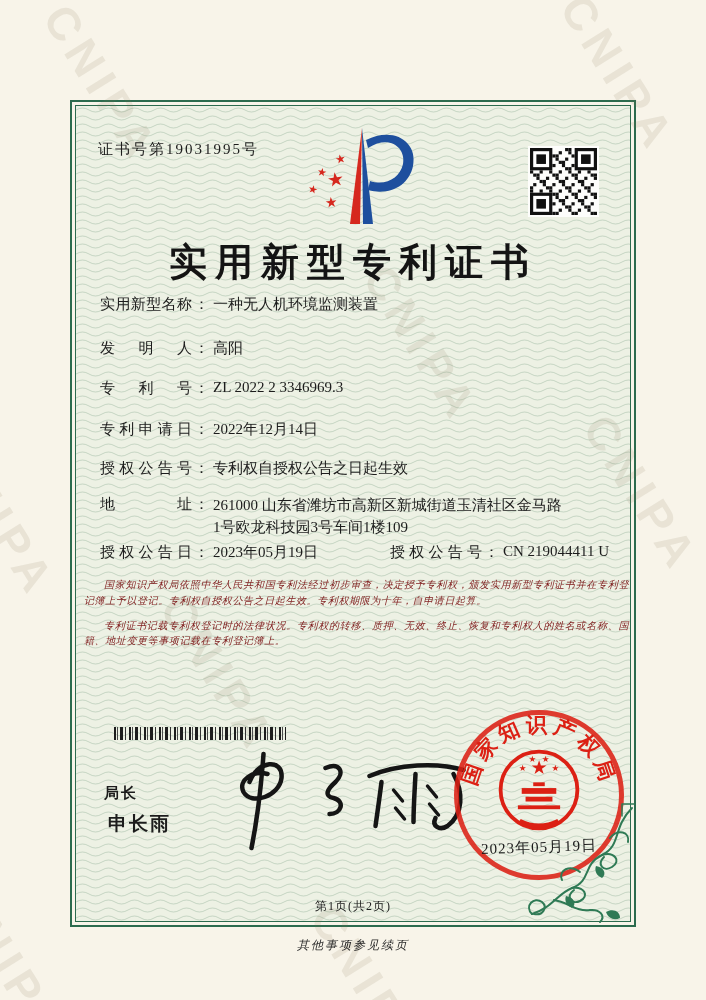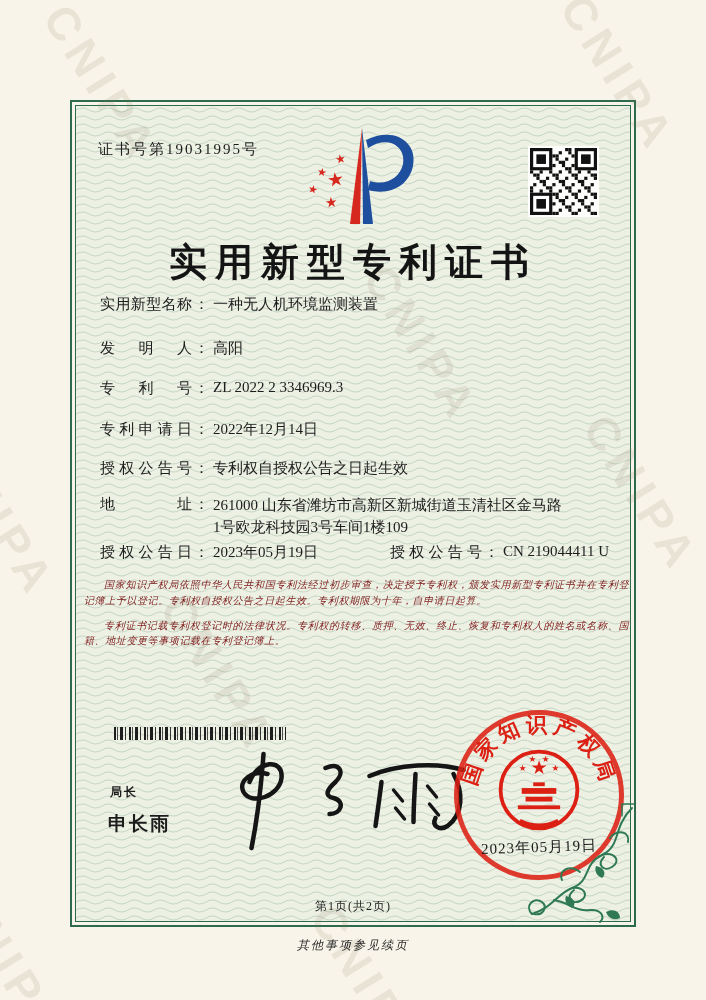--- a/index.html
+++ b/index.html
@@ -50,21 +50,21 @@
   }
   .paras p{margin:0 0 9px 0;text-indent:2em;}
   .barcode{
     position:absolute;left:114px;top:727px;width:172px;height:13px;
     background:repeating-linear-gradient(90deg,
       #1d1d1d 0 2px,transparent 2px 3px,
       #4a4a4a 3px 4px,transparent 4px 6px,
       #1d1d1d 6px 9px,transparent 9px 11px,
       #333 11px 12px,transparent 12px 15px);
   }
-  .signer-title{position:absolute;left:110px;top:784px;font-size:12px;font-weight:bold;letter-spacing:2px;}
+  .signer-title{position:absolute;left:104px;top:784px;font-size:15px;font-weight:bold;letter-spacing:2px;}
   .signer-name{position:absolute;left:108px;top:811px;font-size:19px;font-weight:bold;letter-spacing:2px;}
   .signature{position:absolute;left:185px;top:748px;}
   .seal{position:absolute;left:454px;top:710px;width:170px;height:170px;}
   .seal-ring{position:absolute;inset:0;border:5px solid rgba(220,32,20,0.88);border-radius:50%;box-sizing:border-box;}
   .seal svg{position:absolute;left:0;top:0;}
   .seal-date{
     position:absolute;left:0;right:0;top:128px;text-align:center;
     font-size:15px;color:#1a1a1a;letter-spacing:1px;transform:rotate(-2deg);
   }
   .page-num{position:absolute;left:0;right:0;top:898px;text-align:center;font-size:12px;letter-spacing:1px;}

